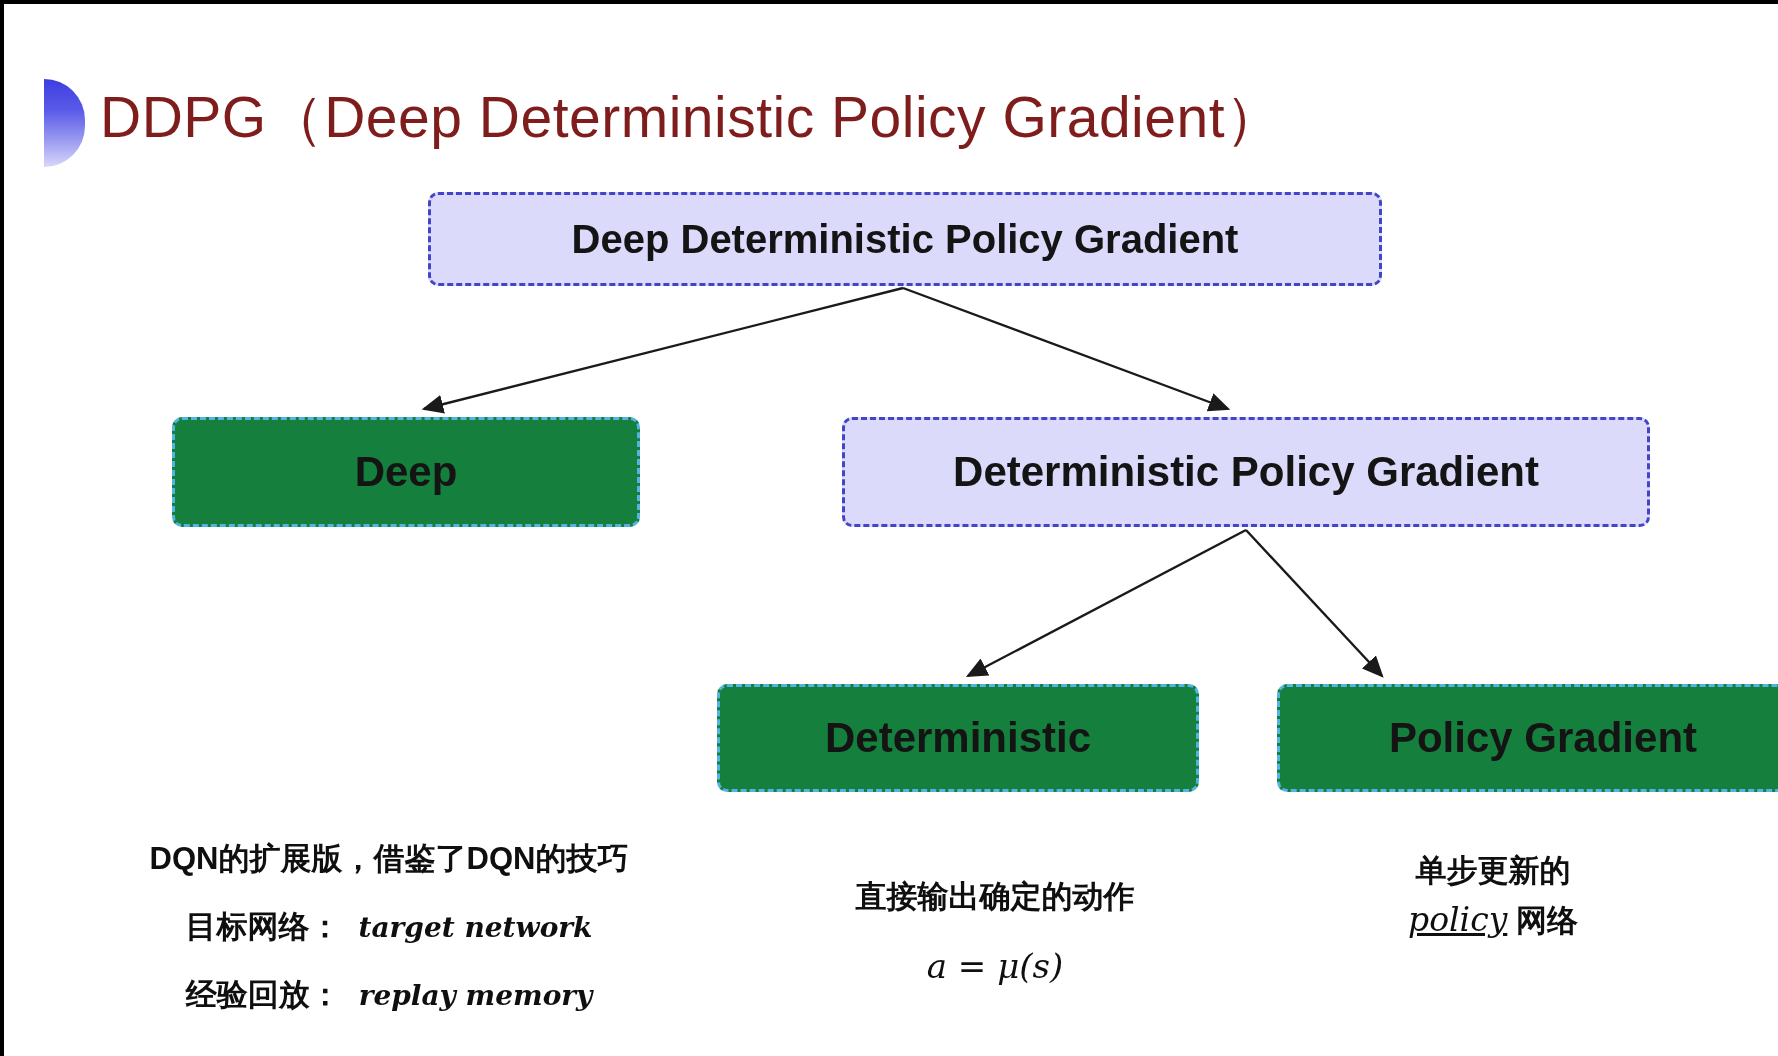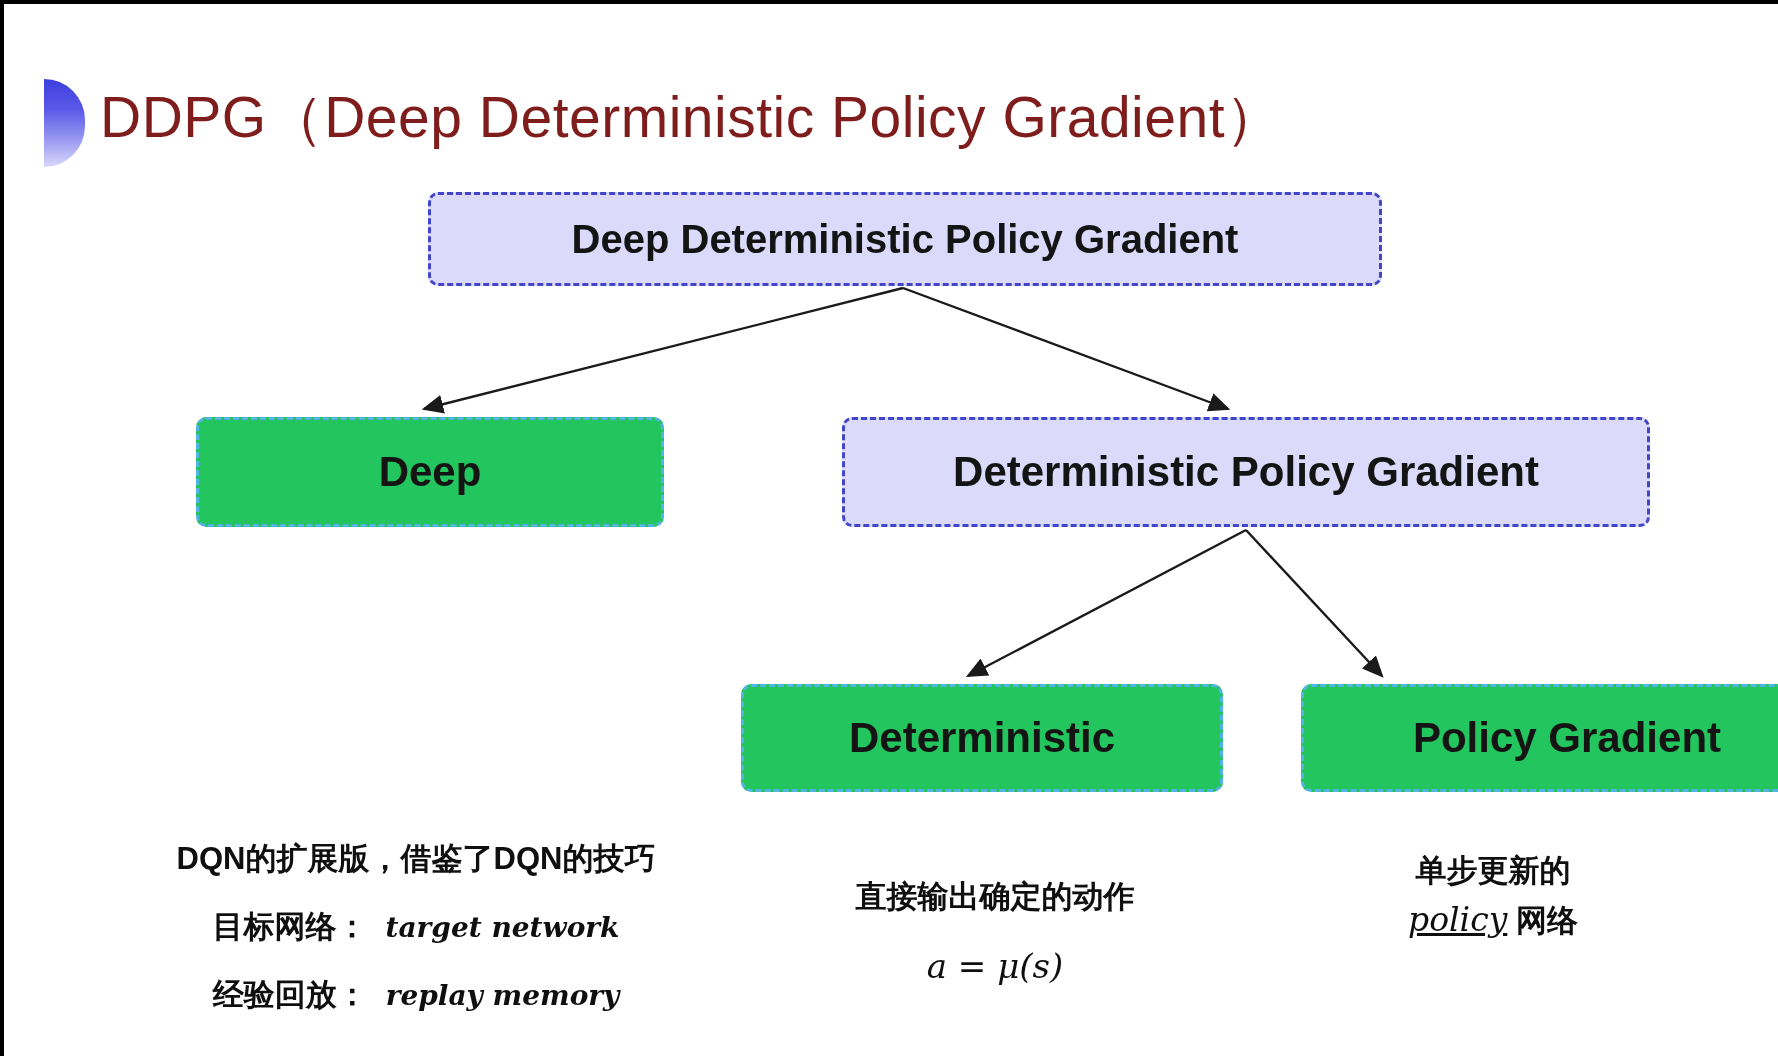--- a/index.html
+++ b/index.html
@@ -27,33 +27,33 @@
   .arrows{position:absolute;left:0;top:0;}
 
   .node{
     position:absolute;box-sizing:border-box;
     display:flex;align-items:center;justify-content:center;
     border-radius:10px;
     font-weight:600;color:#141414;font-size:42px;
     white-space:nowrap;
   }
   .node.purple{background:#dcdafa;border:3px dashed #4345c9;text-align:right;}
-  .node.cyan{background:#22c55e;border:3px dashed #54b3e2;margin-left:24px;}
+  .node.cyan{background:#15803d;border:3px dashed #54b3e2;}
 
   .node-root{left:428px;top:192px;width:954px;height:94px;font-size:40px;}
   .node-deep{left:172px;top:417px;width:468px;height:110px;}
   .node-dpg {left:842px;top:417px;width:808px;height:110px;}
   .node-det {left:717px;top:684px;width:482px;height:108px;}
   .node-pg  {left:1277px;top:684px;width:532px;height:108px;}
 
   .note{position:absolute;text-align:center;color:#0f0f0f;}
   .note .cjk{font-weight:600;}
   .note .it{font-family:"DejaVu Serif","Liberation Serif",serif;font-style:italic;font-weight:400;}
 
-  .note-deep{left:116px;top:838px;width:600px;font-size:31px;}
+  .note-deep{left:89px;top:838px;width:600px;font-size:31px;}
   .note-deep .nline{margin-bottom:26px;white-space:nowrap;}
   .note-deep .it{font-size:28px;font-weight:bold;}
   .note-deep .gap{display:inline-block;width:18px;}
 
   .note-det{left:795px;top:848px;width:400px;font-size:31px;}
   .note-det .nline{margin-bottom:8px;white-space:nowrap;margin-top:28px;}
   .note-det .it{font-size:34px;}
 
   .note-pg{left:1293px;top:850px;width:400px;font-size:31px;}
   .note-pg .nline{margin-bottom:8px;white-space:nowrap;}

